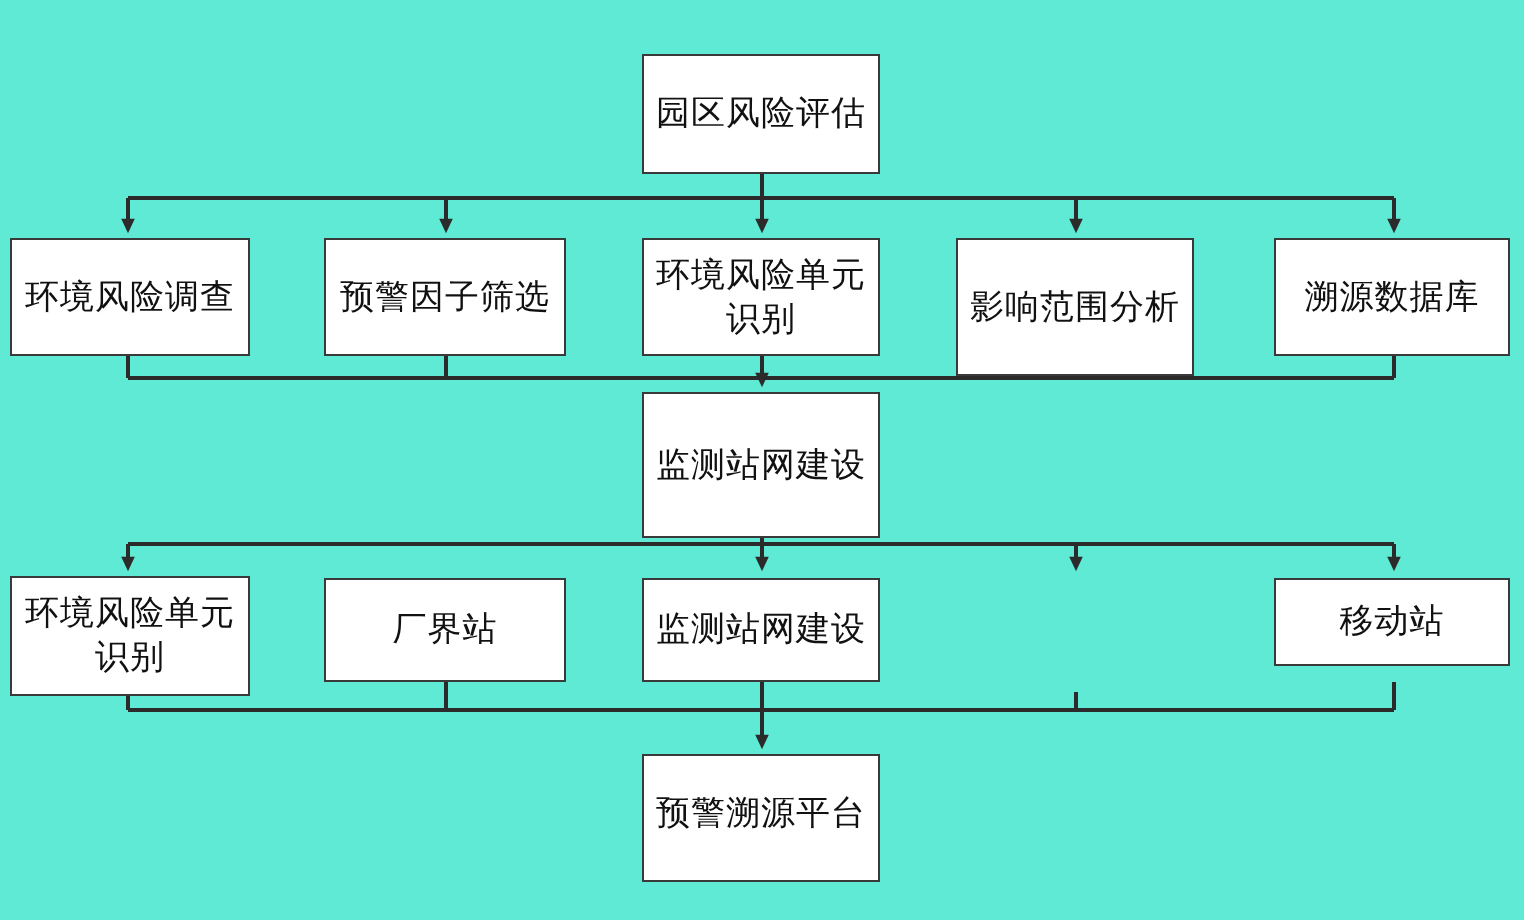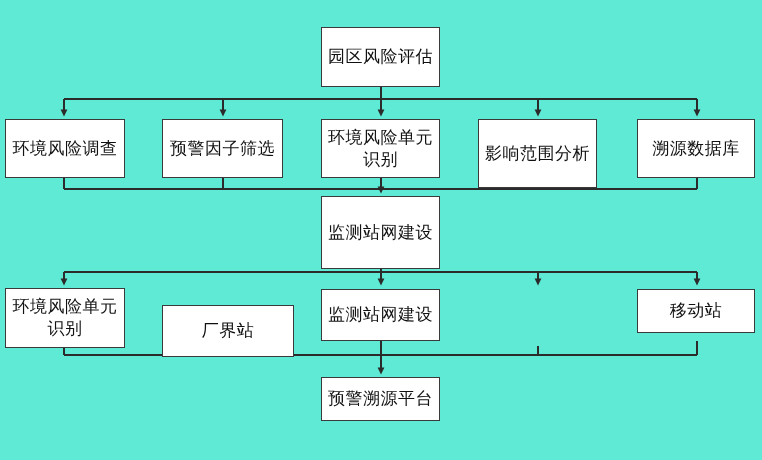--- a/index.html
+++ b/index.html
@@ -110,27 +110,27 @@
     <span>溯源数据库</span>
   </div>
 
   <div class="node" style="left:321px; top:196px; width:119px; height:73px;">
     <span>监测站网建设</span>
   </div>
 
   <div class="node" style="left:5px; top:288px; width:120px; height:60px;">
     <span>环境风险单元识别</span>
   </div>
-  <div class="node" style="left:162px; top:289px; width:132px; height:52px;margin-top:16px;">
+  <div class="node" style="left:162px; top:289px; width:121px; height:52px;">
     <span>厂界站</span>
   </div>
   <div class="node" style="left:321px; top:289px; width:119px; height:52px;">
     <span>监测站网建设</span>
   </div>
   <div class="node" style="left:637px; top:289px; width:118px; height:44px;">
     <span>移动站</span>
   </div>
 
-  <div class="node" style="left:321px; top:377px; width:119px; height:44px;">
+  <div class="node" style="left:321px; top:377px; width:119px; height:64px;font-family:Liberation Mono, monospace;">
     <span>预警溯源平台</span>
   </div>
 
 </div>
 
 </body></html>

